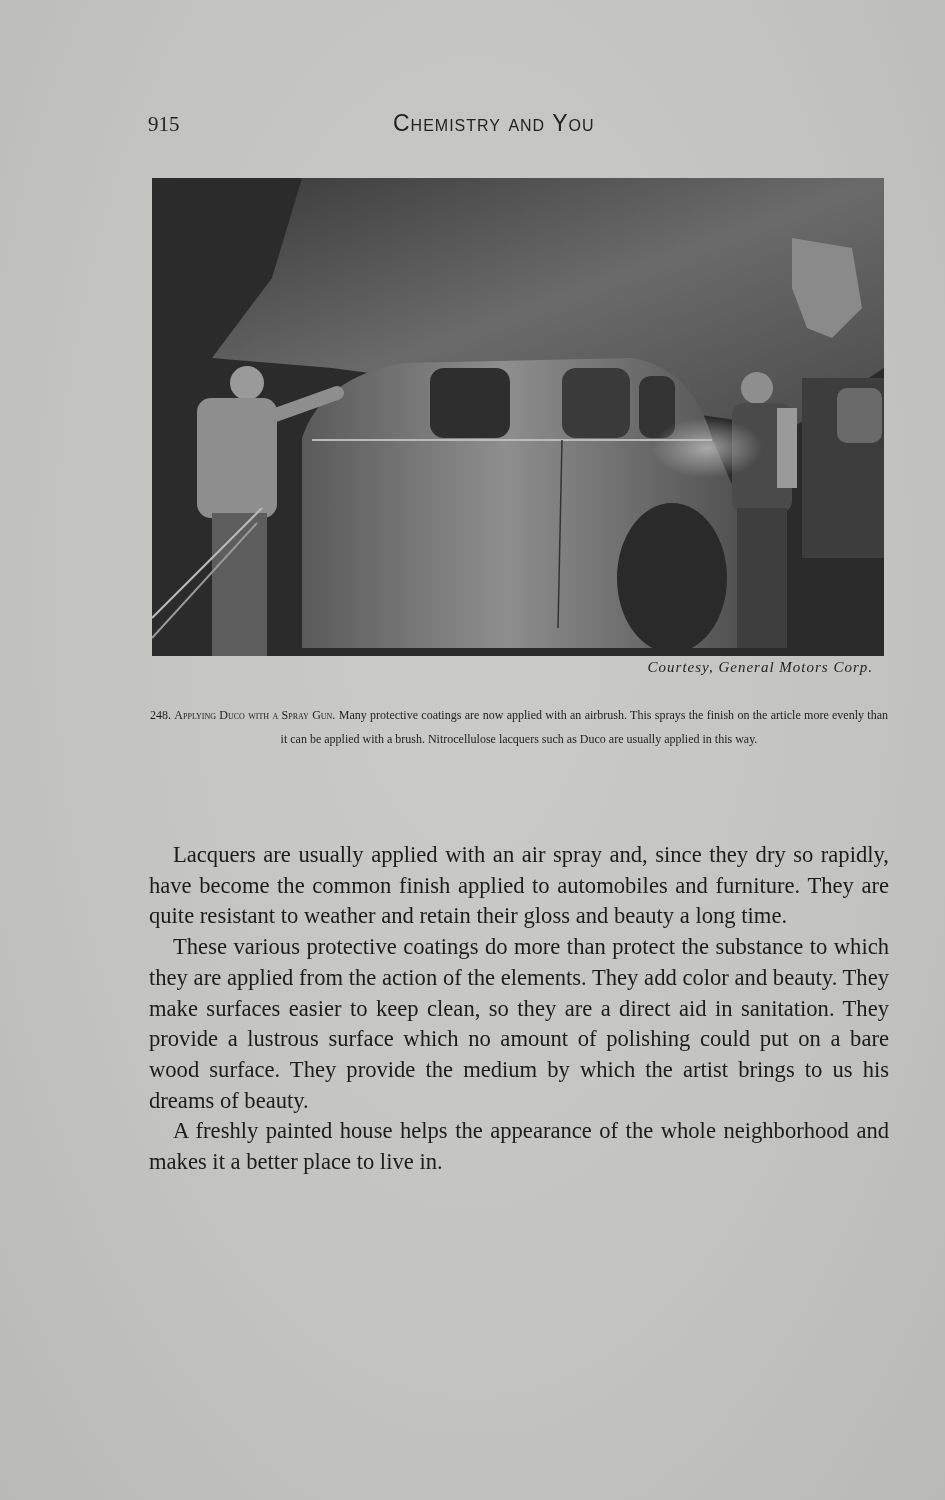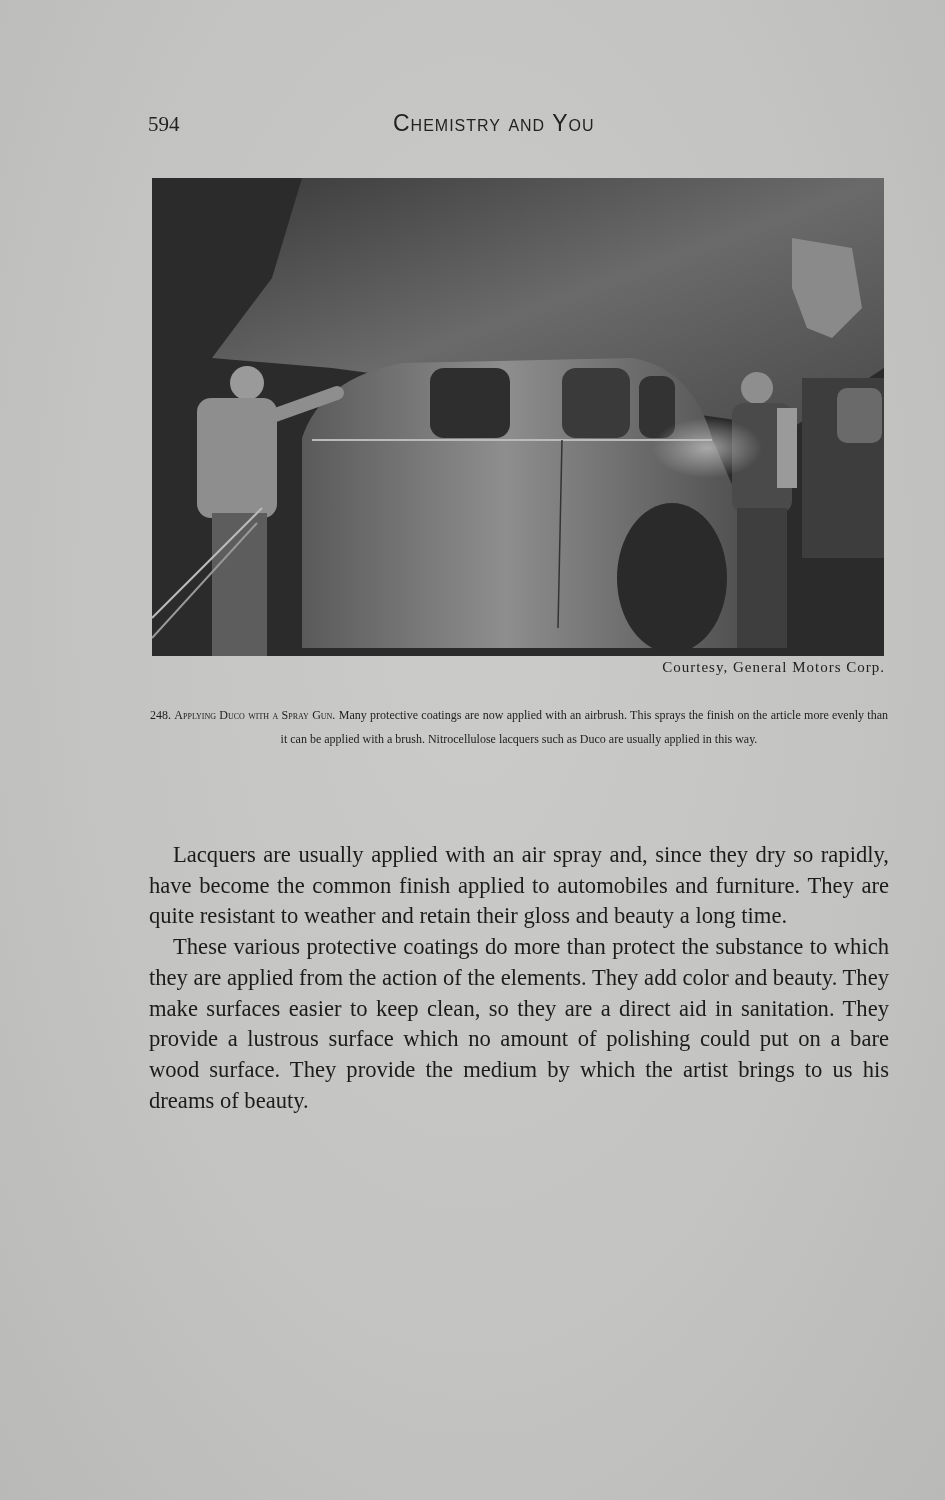--- a/index.html
+++ b/index.html
@@ -26,22 +26,22 @@
       position: absolute; left: 245px; top: 2px;
       font-family: Liberation Sans, sans-serif; font-size: 23px; letter-spacing: 1px;
       font-variant: small-caps; color: #222;
     }
     .figure {
       position: absolute; left: 152px; top: 178px; width: 732px; height: 478px;
       background: #2a2a2a; overflow: hidden;
     }
     .figure svg { display: block; width: 100%; height: 100%; }
     .credit {
-      position: absolute; top: 659px; right: 60px;
-      font-family: "Liberation Serif", serif; font-size: 15px;
+      position: absolute; top: 659px; right: 72px;
+      font-family: "Liberation Serif", serif; font-style: italic; font-size: 15px;
       letter-spacing: 1px; color: #222;
     }
     .caption {
       position: absolute; left: 150px; top: 703px; width: 738px;
       font-family: "Liberation Serif", serif; font-size: 12px; line-height: 24px;
       text-align: justify; text-align-last: center; color: #222;
     }
     .caption .fig-title { font-variant: small-caps; }
     .body-text {
       position: absolute; left: 149px; top: 840px; width: 740px;
@@ -50,21 +50,21 @@
     }
     .body-text p { margin: 0; text-align: justify; }
     .body-text p.indent { text-indent: 24px; }
   </style>
 </head>
 <body>
 
 <div class="page">
 
   <div class="running-head">
-    <span class="page-number">594</span>
+    <span class="page-number">915</span>
     <span class="running-title">Chemistry and You</span>
   </div>
 
   <div class="figure">
     <svg viewBox="0 0 732 478" preserveAspectRatio="none">
       <defs>
         <linearGradient id="ceil" x1="0" y1="0" x2="1" y2="1">
           <stop offset="0" stop-color="#3a3a3a"></stop>
           <stop offset="0.5" stop-color="#6a6a6a"></stop>
           <stop offset="1" stop-color="#4a4a4a"></stop>
@@ -113,15 +113,16 @@
 
   <div class="caption">
     <span>248.</span>
     <span class="fig-title">Applying Duco with a Spray Gun.</span>
     <span>Many protective coatings are now applied with an airbrush. This sprays the finish on the article more evenly than it can be applied with a brush. Nitrocellulose lacquers such as Duco are usually applied in this way.</span>
   </div>
 
   <div class="body-text">
     <p class="indent">Lacquers are usually applied with an air spray and, since they dry so rapidly, have become the common finish applied to automobiles and furniture. They are quite resistant to weather and retain their gloss and beauty a long time.</p>
     <p class="indent">These various protective coatings do more than protect the substance to which they are applied from the action of the elements. They add color and beauty. They make surfaces easier to keep clean, so they are a direct aid in sanitation. They provide a lustrous surface which no amount of polishing could put on a bare wood surface. They provide the medium by which the artist brings to us his dreams of beauty.</p>
+    <p class="indent">A freshly painted house helps the appearance of the whole neighborhood and makes it a better place to live in.</p>
   </div>
 
 </div>
 
 </body></html>

